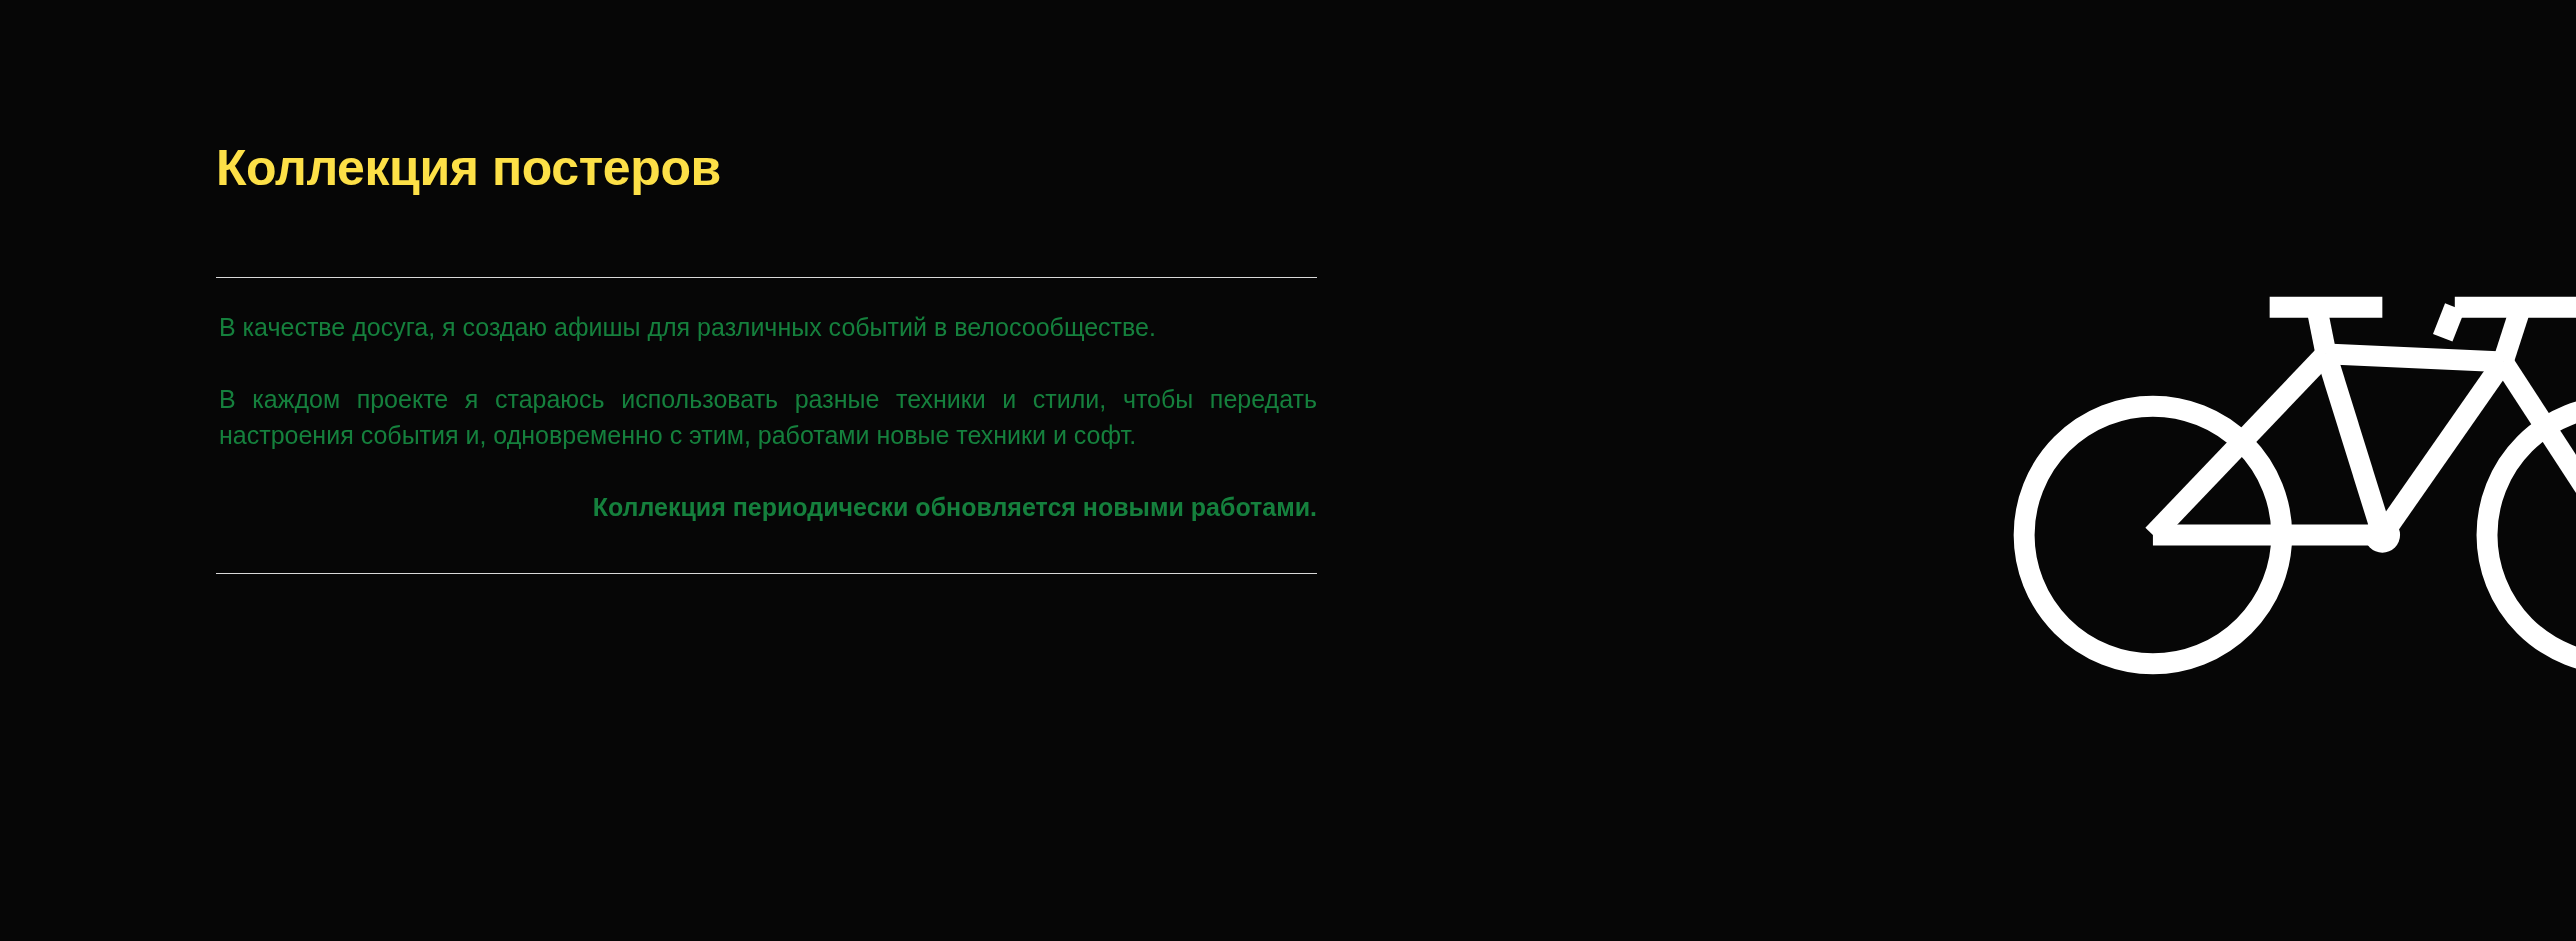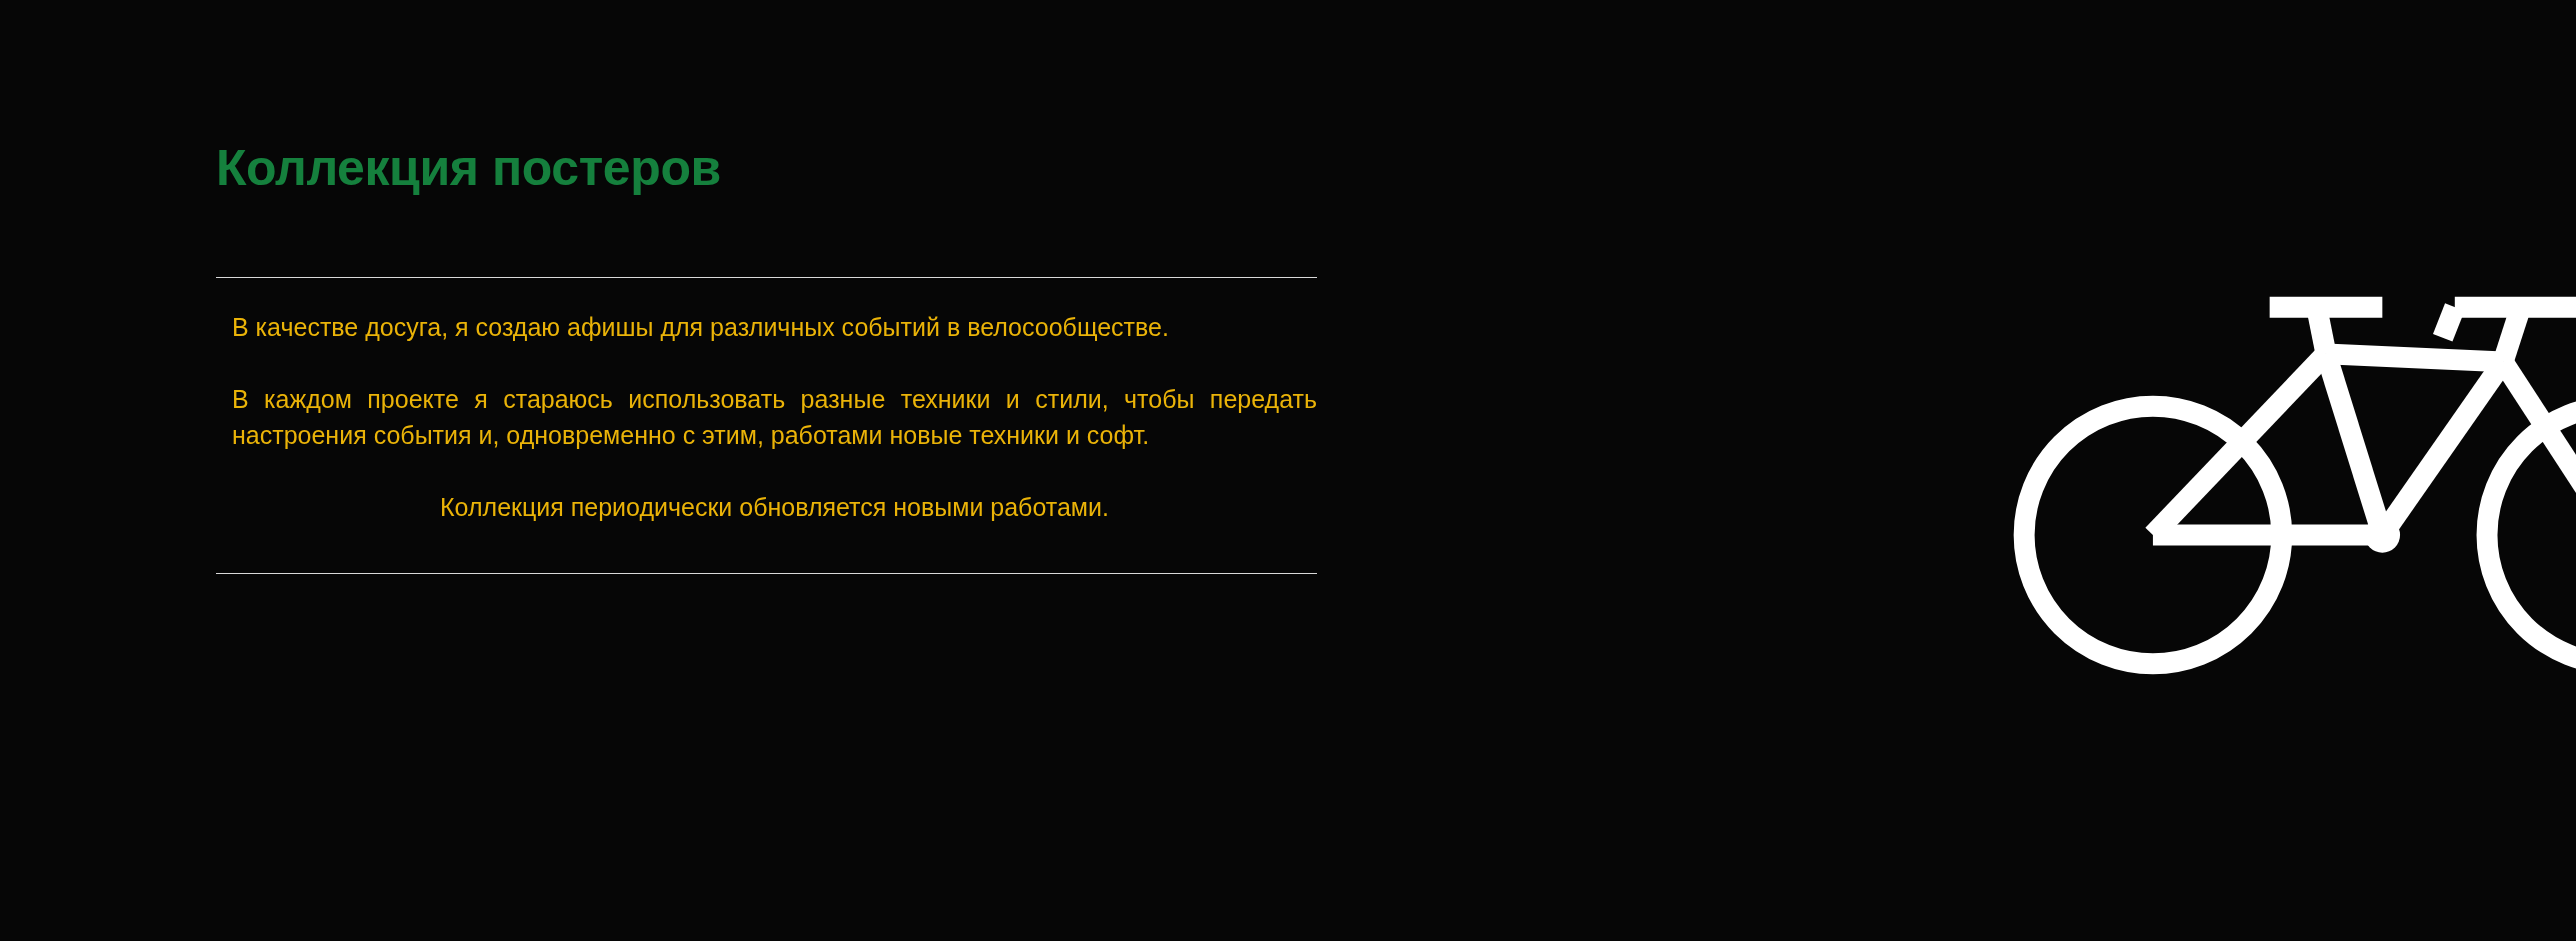--- a/index.html
+++ b/index.html
@@ -28,21 +28,21 @@
     top: 141px;
     width: 1101px;
   }
 
   .page-title {
     font-size: 50px;
     font-weight: 700;
     letter-spacing: -0.4px;
     line-height: 1.1;
     margin: 0;
-    color: #15803d;
+    color: #fde047;
   }
 
   .rule {
     width: 100%;
     height: 0.8px;
     background: #d9d9d9;
     margin: 0;
     border: 0;
   }
 
@@ -50,27 +50,28 @@
   .rule-bottom { margin-top: 47px; }
 
   .body-copy {
     margin-top: 31px;
   }
 
   .paragraph {
     font-size: 25px;
     line-height: 1.47;
     text-align: justify;
-    color: #eab308;
-    margin: 0 0 35px 16px;
+    color: #15803d;
+    margin: 0 0 35px 3px;
     font-weight: 400;
   }
   .paragraph:last-child {
     margin-bottom: 0;
-    text-align: center;
+    text-align: right;
+    font-weight: bold;
   }
 
   .bike-art {
     position: absolute;
     left: 2004px;
     top: 217px;
     width: 805px;
     height: 483px;
     pointer-events: none;
   }

